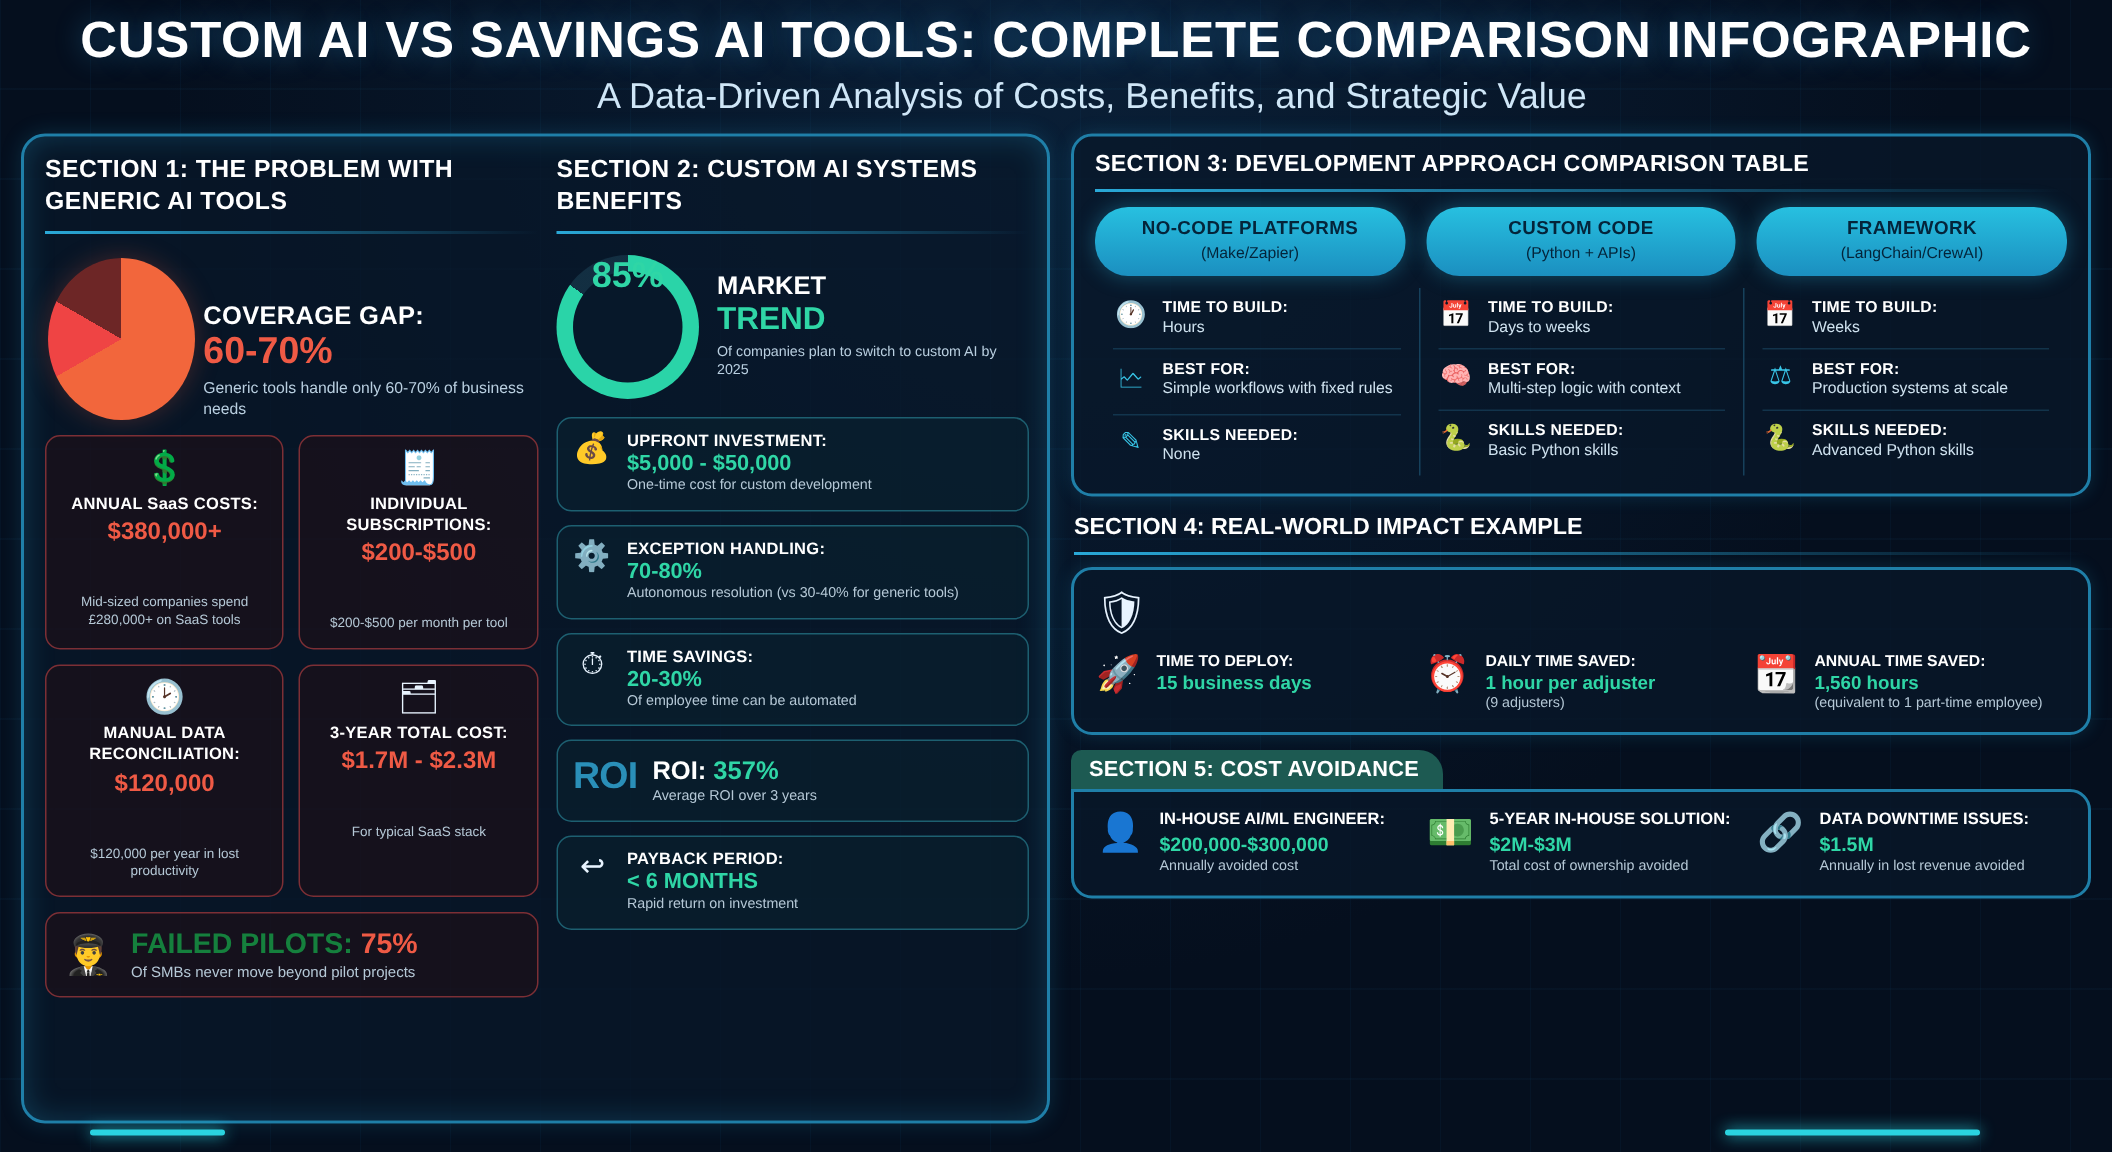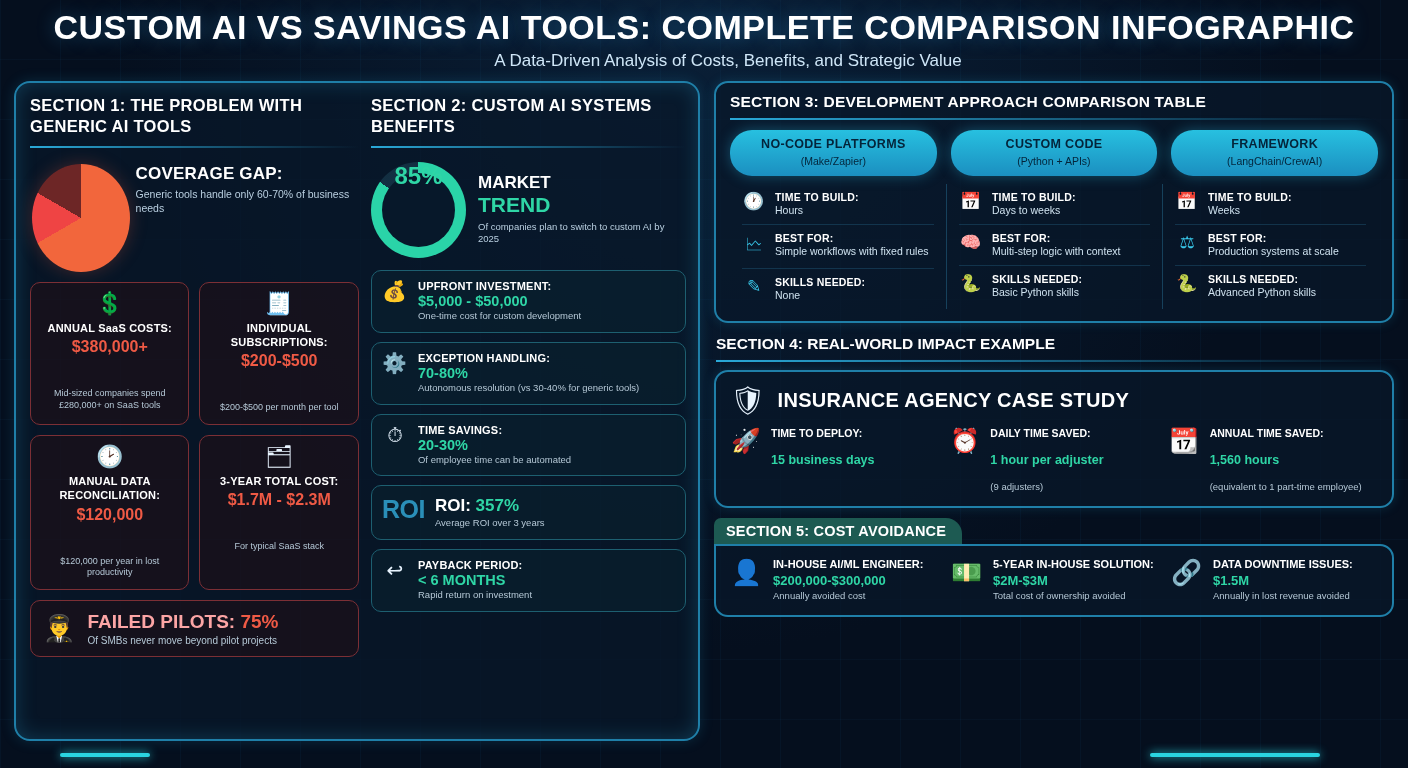--- a/index.html
+++ b/index.html
@@ -18,40 +18,40 @@
       linear-gradient(90deg, rgba(20,80,120,.10) 1px, transparent 1px) 0 0/60px 60px,
       linear-gradient(0deg, rgba(20,80,120,.08) 1px, transparent 1px) 0 0/60px 60px,
       radial-gradient(ellipse at 50% 0%, #0a2038 0%, #050f1e 60%);
     pointer-events:none;
   }
   .hdr { position: relative; text-align: center; padding-top: 8px; }
   .hdr h1 {
     font-size: 34px; font-weight: bold; letter-spacing: .5px;
     color: #ffffff; text-shadow: 0 0 18px rgba(60,180,255,.35);
   }
-  .hdr h2 { font-size: 17px; font-weight: normal; color: #cfe6f7; margin-top: 4px; margin-left: 48px; }
+  .hdr h2 { font-size: 24px; font-weight: normal; color: #cfe6f7; margin-top: 4px; margin-left: 48px; }
 
   .board { position: relative; display: flex; gap: 14px; padding: 10px 12px 12px 14px; }
   .left-board {
     width: 686px; border: 2px solid #1f7fa8; border-radius: 16px;
     background: rgba(8,24,42,.72);
     box-shadow: 0 0 20px rgba(40,170,220,.25) inset, 0 0 14px rgba(40,170,220,.18);
     display: flex; padding: 12px 12px 14px 14px; gap: 12px; height: 660px;
   }
   .right-board { width: 680px; display: flex; flex-direction: column; gap: 10px; }
 
   .col { display: flex; flex-direction: column; }
   .col-a { width: 330px; }
   .col-b { width: 316px; }
 
   .sec-title { font-size: 16.5px; font-weight: bold; letter-spacing: .3px; color: #fff; line-height: 1.3; }
   .sec-underline { height: 2px; background: linear-gradient(90deg,#2aa9d8,rgba(42,169,216,0)); margin: 8px 0 10px; }
 
   
-  .pie-row { display: flex; align-items: flex-start; gap: 6px; padding: 6px 2px 10px; }
+  .pie-row { display: flex; align-items: flex-end; gap: 6px; padding: 6px 2px 10px; }
   .pie {
     width: 108px; height: 108px; border-radius: 50%;
     background: conic-gradient(from 0deg, #f2663c 0deg 240deg, #ef4444 240deg 300deg, #6d2626 300deg 360deg);
     box-shadow: 0 0 18px rgba(240,90,60,.25);
   }
   .pie-txt h3 { font-size: 17px; font-weight: bold; color: #fff; letter-spacing: .2px; }
   .pie-big { font-size: 25px; font-weight: bold; color: #ef5a45; line-height: 1.1; }
   .pie-sub { font-size: 10.5px; color: #b9cfe0; line-height: 1.35; margin-top: 3px; }
 
   .grid2 { display: grid; grid-template-columns: 1fr 1fr; gap: 10px; }
@@ -126,21 +126,21 @@
   .crow .cv { font-size: 10.5px; color: #cfe2ef; line-height: 1.35; }
 
   .s4title { font-size: 15.5px; font-weight: bold; color: #fff; padding: 2px 2px 0; }
   .case-head { display: flex; align-items: center; gap: 12px; padding: 2px 0 10px; }
   .case-head .sh { font-size: 28px; }
   .case-head h4 { font-size: 20px; font-weight: bold; color: #fff; letter-spacing: .3px; }
   .impact { display: grid; grid-template-columns: 1fr 1fr 1fr; gap: 10px; }
   .imp { display: flex; gap: 9px; align-items: flex-start; }
   .imp .ii { font-size: 24px; min-width: 32px; text-align: center; }
   .imp .il { font-size: 10.5px; font-weight: bold; color: #fff; }
-  .imp .iv { font-size: 12.5px; font-weight: bold; color: #2fd6a6; margin: 14px 0; }
+  .imp .iv { font-size: 12.5px; font-weight: bold; color: #2fd6a6; margin: 1px 0; }
   .imp .inote { font-size: 9.5px; color: #b5c8d6; line-height: 1.3; }
 
   .s5wrap { position: relative; }
   .s5tab {
     display: inline-block; background: #1d5a52; color: #fff; font-size: 14.5px; font-weight: bold;
     padding: 5px 16px 5px 12px; border-radius: 7px 16px 0 0; letter-spacing: .2px;
   }
   .s5panel { border: 2px solid #1f7fa8; border-radius: 0 14px 14px 14px; background: rgba(8,24,42,.72); padding: 12px 14px; }
   .s5grid { display: grid; grid-template-columns: 1fr 1fr 1fr; gap: 12px; }
   .s5i { display: flex; gap: 9px; align-items: flex-start; }
@@ -166,20 +166,21 @@
   <div class="left-board">
 
     <div class="col col-a">
       <div class="sec-title">SECTION 1: THE PROBLEM WITH GENERIC AI TOOLS</div>
       <div class="sec-underline"></div>
 
       <div class="pie-row">
         <div class="pie"></div>
         <div class="pie-txt">
           <h3>COVERAGE GAP:</h3>
+          <div class="pie-big">60-70%</div>
           <div class="pie-sub">Generic tools handle only 60-70% of business needs</div>
         </div>
       </div>
 
       <div class="grid2">
         <div class="card">
           <div class="ico">💲</div>
           <div class="lbl">ANNUAL SaaS COSTS:</div>
           <div class="val">$380,000+</div>
           <div class="note">Mid-sized companies spend £280,000+ on SaaS tools</div>
@@ -201,21 +202,21 @@
           <div class="lbl">3-YEAR TOTAL COST:</div>
           <div class="val">$1.7M - $2.3M</div>
           <div class="note">For typical SaaS stack</div>
         </div>
       </div>
 
       <div class="failed">
         <div class="ico">👨‍✈️</div>
         <div>
           <div class="t">
-            <span style="color:#fca5a5">FAILED PILOTS:</span>
+            <span style="color:#15803d">FAILED PILOTS:</span>
             <span>75%</span>
           </div>
           <div class="n">Of SMBs never move beyond pilot projects</div>
         </div>
       </div>
     </div>
 
     <div class="col col-b">
       <div class="sec-title">SECTION 2: CUSTOM AI SYSTEMS BENEFITS</div>
       <div class="sec-underline"></div>
@@ -370,21 +371,20 @@
         </div>
       </div>
     </div>
 
     <div>
       <div class="s4title">SECTION 4: REAL-WORLD IMPACT EXAMPLE</div>
       <div class="ul" style="height:2px;background:linear-gradient(90deg,#2aa9d8,rgba(42,169,216,0));margin:7px 2px 8px;"></div>
       <div class="panel" style="padding:10px 14px 12px">
         <div class="case-head">
           <div class="sh">🛡</div>
-          <h4>INSURANCE AGENCY CASE STUDY</h4>
         </div>
         <div class="impact">
           <div class="imp">
             <div class="ii">🚀</div>
             <div>
               <div class="il">TIME TO DEPLOY:</div>
               <div class="iv">15 business days</div>
               <div class="inote"></div>
             </div>
           </div>

